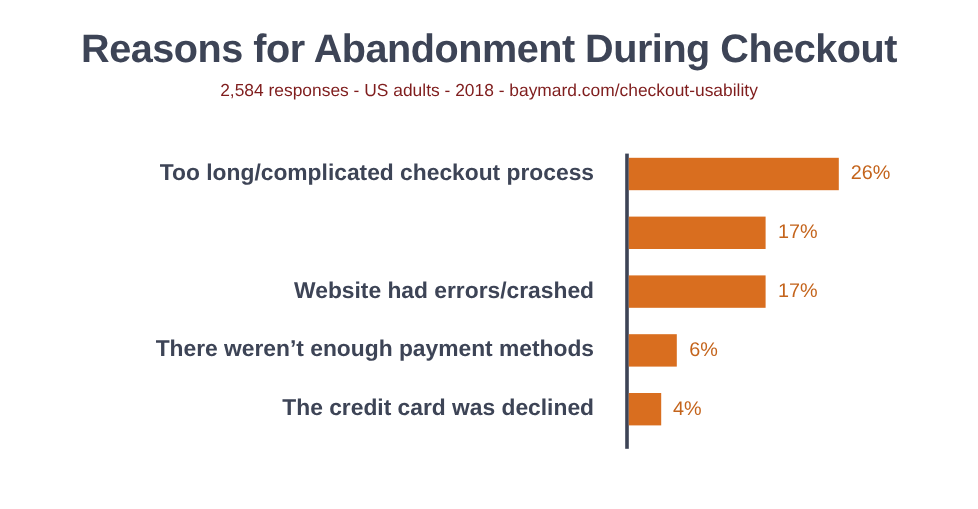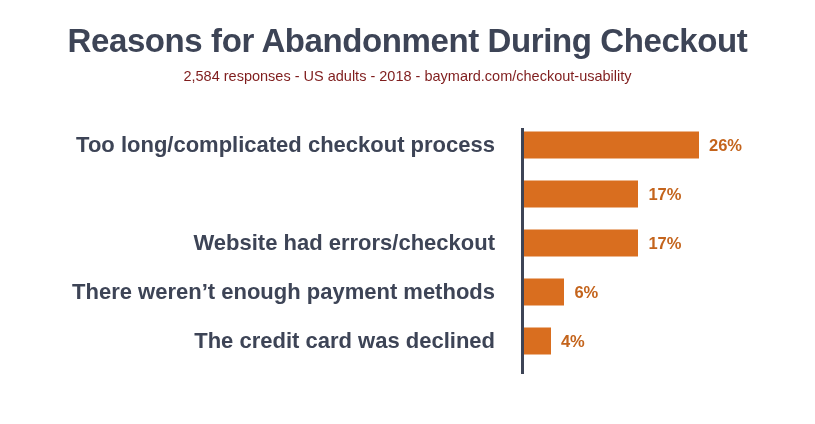--- a/index.html
+++ b/index.html
@@ -72,21 +72,21 @@
     position: relative;
     height: 49px;
     display: flex;
     align-items: center;
   }
   .bar-label {
     position: absolute;
     left: 0;
     width: 495px;
     text-align: right;
-    font-size: 22px;
+    font-size: 19px;
     font-weight: bold;
     color: #3d4456;
     line-height: 20px;
     white-space: nowrap;
   }
   .bar-track {
     position: absolute;
     left: 524px;
     height: 27px;
     top: 50%;
@@ -94,21 +94,21 @@
     display: flex;
     align-items: center;
   }
   .bar-rect {
     height: 27px;
     background: #d96e1f;
   }
   .bar-value {
     margin-left: 10px;
     font-size: 16.5px;
-    font-weight: bold;
+    font-weight: normal;
     color: #c4641c;
     line-height: 20px;
     white-space: nowrap;
   }
 </style>
 </head>
 <body>
 
 <div id="chart-figure">
 
@@ -127,21 +127,21 @@
             <div class="bar-value" style="color: rgb(196, 100, 28);">26%</div>
           </div>
         </div>
         <div class="bar-row">
           <div class="bar-track">
             <div class="bar-rect" style="width: 114.41px; background: rgb(217, 110, 31);"></div>
             <div class="bar-value" style="color: rgb(196, 100, 28);">17%</div>
           </div>
         </div>
         <div class="bar-row">
-          <div class="bar-label">Website had errors/checkout</div>
+          <div class="bar-label">Website had errors/crashed</div>
           <div class="bar-track">
             <div class="bar-rect" style="width: 114.41px; background: rgb(217, 110, 31);"></div>
             <div class="bar-value" style="color: rgb(196, 100, 28);">17%</div>
           </div>
         </div>
         <div class="bar-row">
           <div class="bar-label">There weren’t enough payment methods</div>
           <div class="bar-track">
             <div class="bar-rect" style="width: 40.38px; background: rgb(217, 110, 31);"></div>
             <div class="bar-value" style="color: rgb(196, 100, 28);">6%</div>

